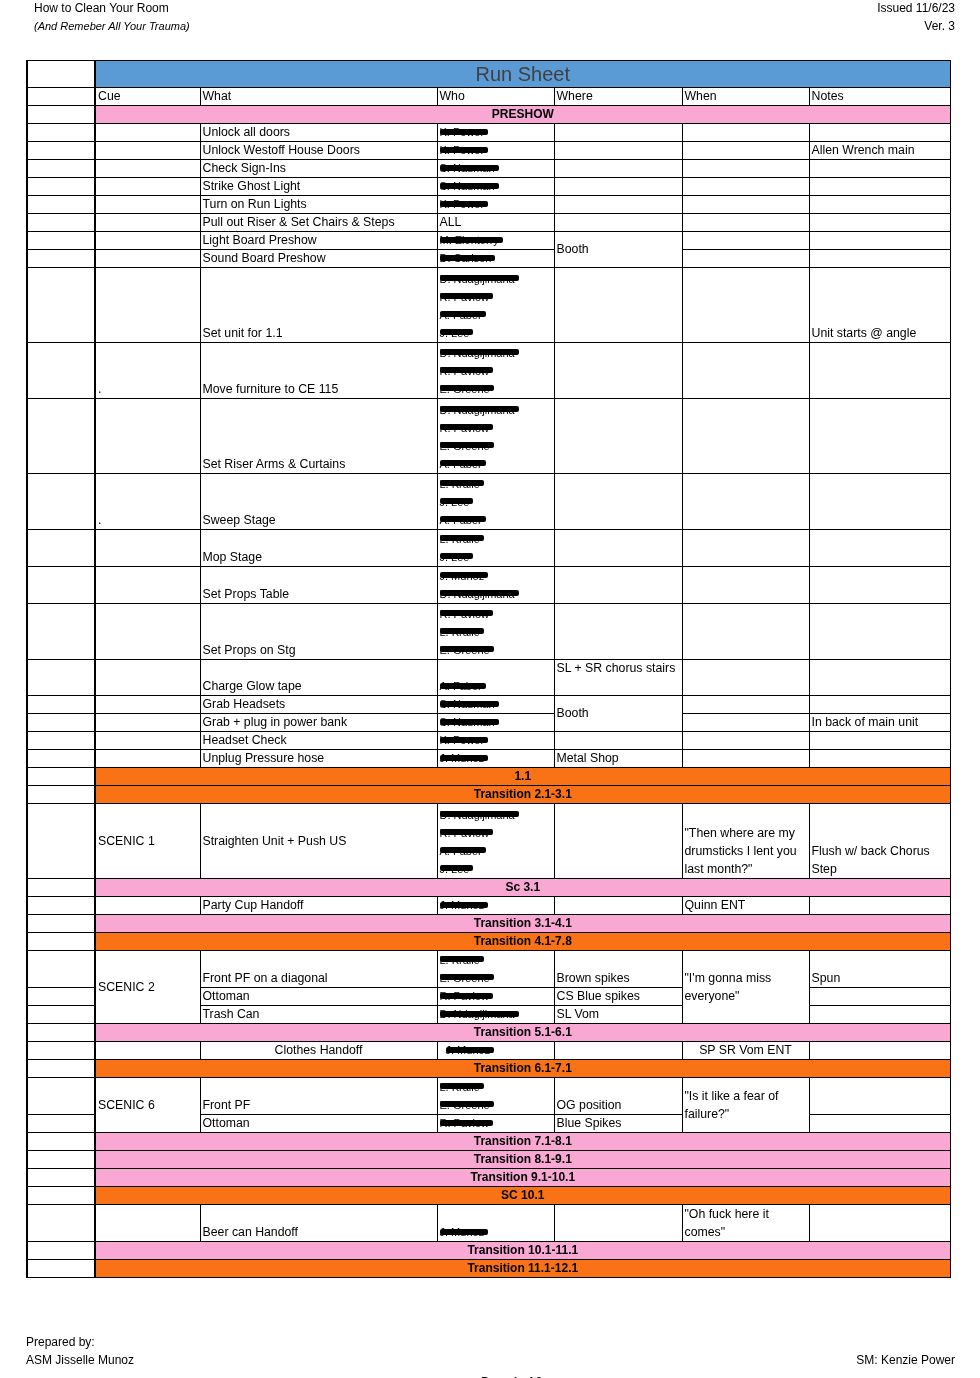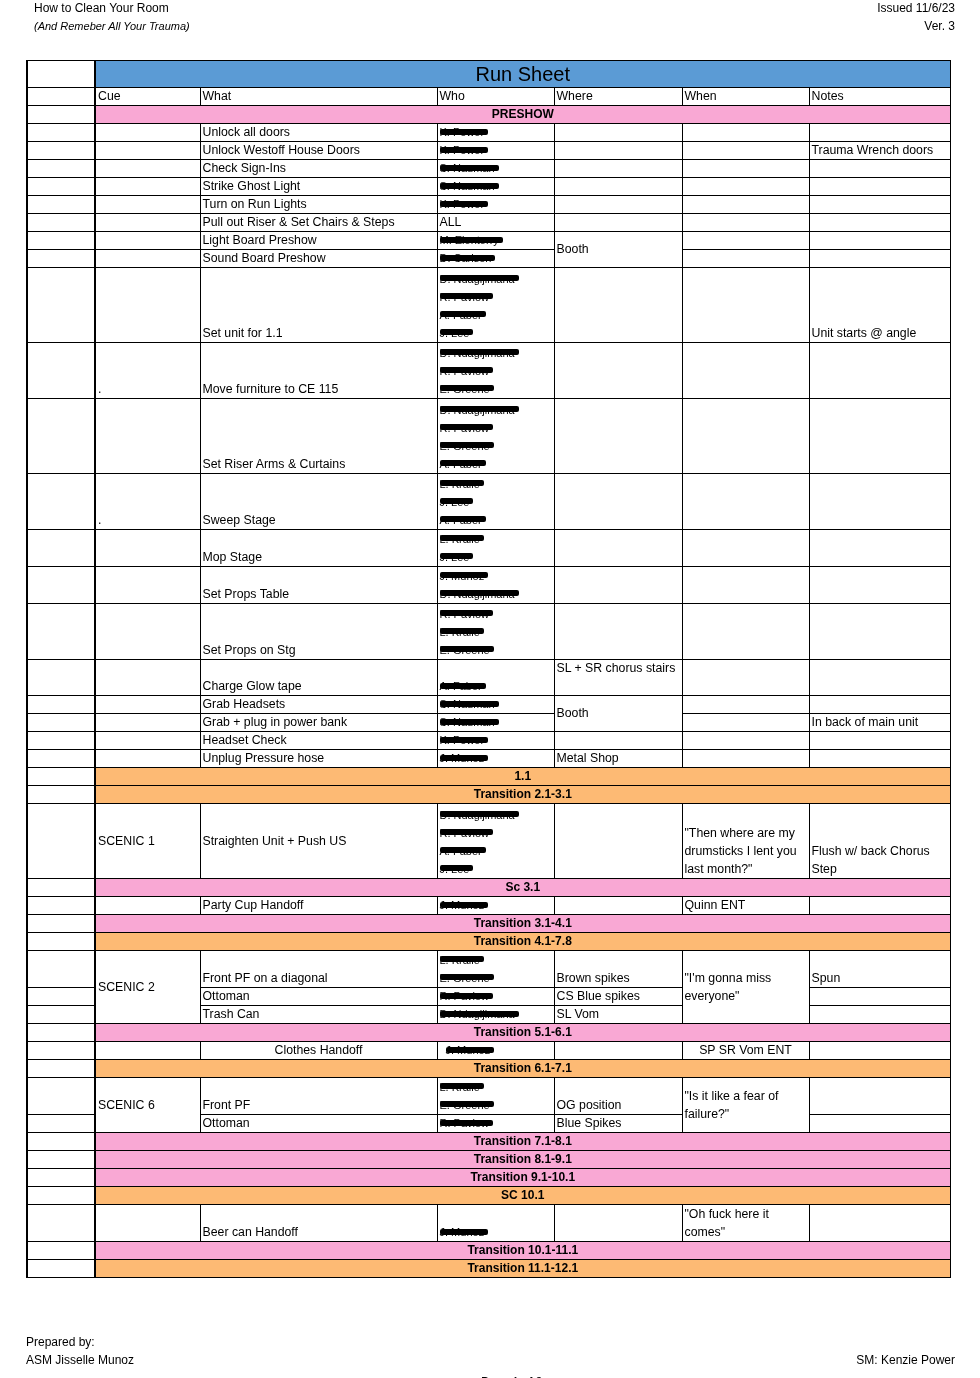--- a/index.html
+++ b/index.html
@@ -3,24 +3,24 @@
 <meta charset="utf-8">
 <style>
   html,body{margin:0;padding:0;background:#fff;}
   body{width:980px;height:1378px;position:relative;font-family:"Liberation Sans",sans-serif;color:#000;overflow:hidden;}
   .hdr{position:absolute;font-size:12px;line-height:16px;margin-left:8px;}
   .hdr.sub{font-style:italic;font-size:11px;}
   table.rs{position:absolute;left:26px;top:60px;border-collapse:collapse;table-layout:fixed;width:923px;font-size:12.3px;}
   table.rs td{border:1px solid #000;padding:0 2px;vertical-align:bottom;line-height:17px;overflow:hidden;white-space:nowrap;}
   table.rs td.wrap{white-space:normal;line-height:18px;}
   td.gut{background:#fff;border-left:2px solid #000 !important;border-right:2px solid #000 !important;}
-  tr.title td.bar{background:#5b9bd5;color:#000000;text-align:center;font-size:20px;height:26px;line-height:26px;vertical-align:middle;}
+  tr.title td.bar{background:#5b9bd5;color:#404040;text-align:center;font-size:20px;height:26px;line-height:26px;vertical-align:middle;}
   tr.sec td.bar{text-align:center;font-weight:bold;font-size:12px;height:17px;line-height:17px;vertical-align:middle;}
   td.med{background:#f9a8d4;}
-  td.light{background:#fdba74;}
+  td.light{background:#f97316;}
   td.center{text-align:left;vertical-align:middle !important;}
   td.bold{font-weight:normal;}
   .who{display:block;position:relative;line-height:18px;}
   .red{position:relative;display:inline-block;font-size:11px;color:#000;}
   .red::after{content:"";position:absolute;left:0;right:-4px;top:5px;height:6px;background:#000;border-radius:2px;}
   .ftr{position:absolute;font-size:12px;line-height:16px;}
 </style>
 </head>
 <body>
 
@@ -68,21 +68,21 @@
         <td></td>
         <td></td>
       </tr>
   <tr style="height:18px">
         <td class="gut"></td>
         <td></td>
         <td>Unlock Westoff House Doors</td>
         <td><span class="red">K. Power</span></td>
         <td></td>
         <td></td>
-        <td>Trauma Wrench doors</td>
+        <td>Allen Wrench main</td>
       </tr>
   <tr style="height:18px">
         <td class="gut"></td>
         <td></td>
         <td>Check Sign-Ins</td>
         <td><span class="red">S. Nauman</span></td>
         <td></td>
         <td></td>
         <td></td>
       </tr>

